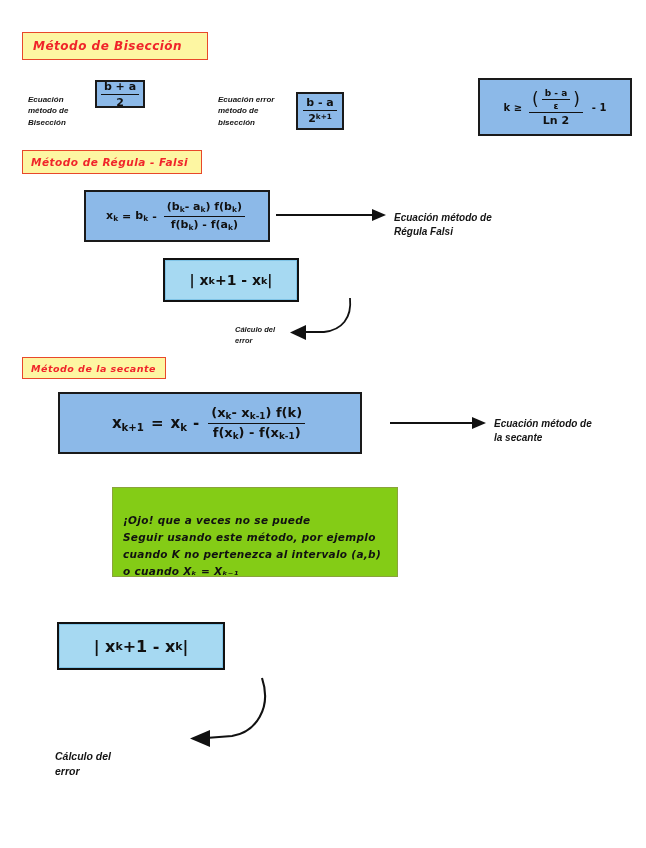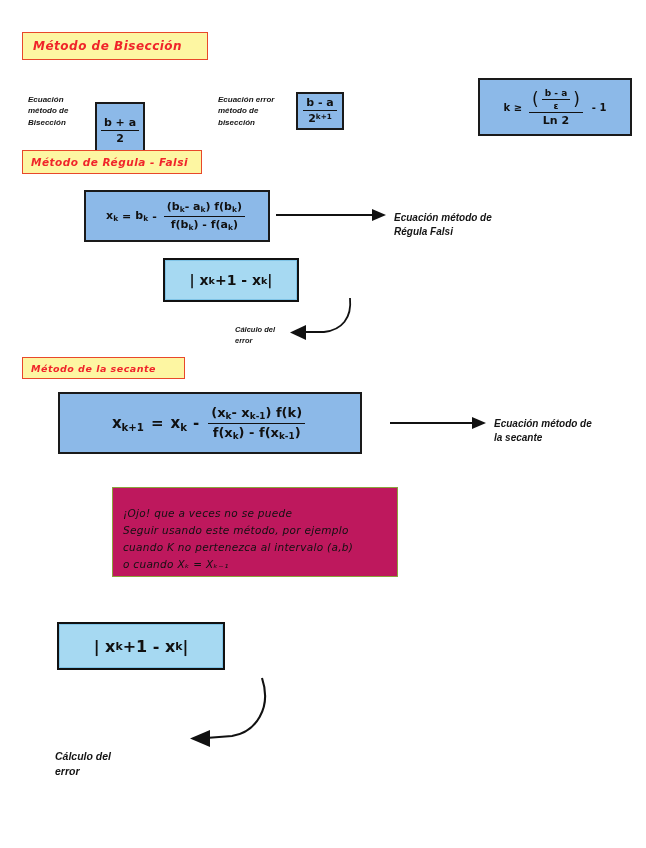--- a/index.html
+++ b/index.html
@@ -72,27 +72,27 @@
     font-family: Liberation Sans, sans-serif;
     font-weight: bold;
     font-style: italic;
     line-height: 1.45;
     white-space: pre-line;
   }
 
   
   .note-box {
     position: absolute;
-    background: #be185d;
+    background: #84cc16;
     border: 1.5px solid #8aa33c;
     box-sizing: border-box;
-    padding: 0 10px;
+    padding: 7px 10px;
     color: #111;
     font-family: "DejaVu Sans", sans-serif;
-    font-weight: normal;
+    font-weight: bold;
     font-style: italic;
     line-height: 1.62;
     white-space: pre-line;
     font-size: 10.5px;
     letter-spacing: 0.3px;
   }
 
   
   .frac {
     display: inline-flex;
@@ -130,21 +130,21 @@
   <div class="title-box" style="left:22px; top:32px; width:186px; height:28px; font-size:12px; padding-left:10px;">
     <span>Método  de  Bisección</span>
   </div>
 
   <div class="hand" style="left:28px; top:82px; font-size:8px;">
     <span>Ecuación
 método de
 Bisección</span>
   </div>
 
-  <div class="fbox" style="left:95px; top:102px; width:50px; height:56px;">
+  <div class="fbox" style="left:95px; top:80px; width:50px; height:28px;">
     <span class="frac" style="font-size:11px;">
       <span class="num">b + a</span>
       <span class="den">2</span>
     </span>
   </div>
 
   <div class="hand" style="left:218px; top:82px; font-size:8px;">
     <span>Ecuación error
 método  de
 bisección</span>
@@ -222,21 +222,21 @@
   <svg class="arrow-svg" style="left:238px; top:296px;" width="114" height="46" viewBox="0 0 114 46">
     <path d="M112,2 C114,22 104,34 86,36 L62,36" stroke="#111" stroke-width="1.8" fill="none"></path>
     <polygon points="68,29 52,36.5 68,44" fill="#111"></polygon>
   </svg>
 
   <div class="hand" style="left:235px; top:314px; font-size:7.5px;">
     <span>Cálculo  del
 error</span>
   </div>
 
-  <div class="title-box" style="left:22px; top:357px; width:163px; height:22px; font-size:9.5px; padding-left:8px;">
+  <div class="title-box" style="left:22px; top:357px; width:144px; height:22px; font-size:9.5px; padding-left:8px;">
     <span>Método  de  la  secante</span>
   </div>
 
   <div class="fbox" style="left:58px; top:392px; width:304px; height:62px;">
     <span class="eqline" style="font-size:15px;">
       <span><span>x</span><sub>k+1</sub></span>
       <span style="margin:0 7px;">=</span>
       <span><span>x</span><sub>k</sub></span>
       <span style="margin:0 6px;">-</span>
       <span class="frac" style="font-size:13px;">

